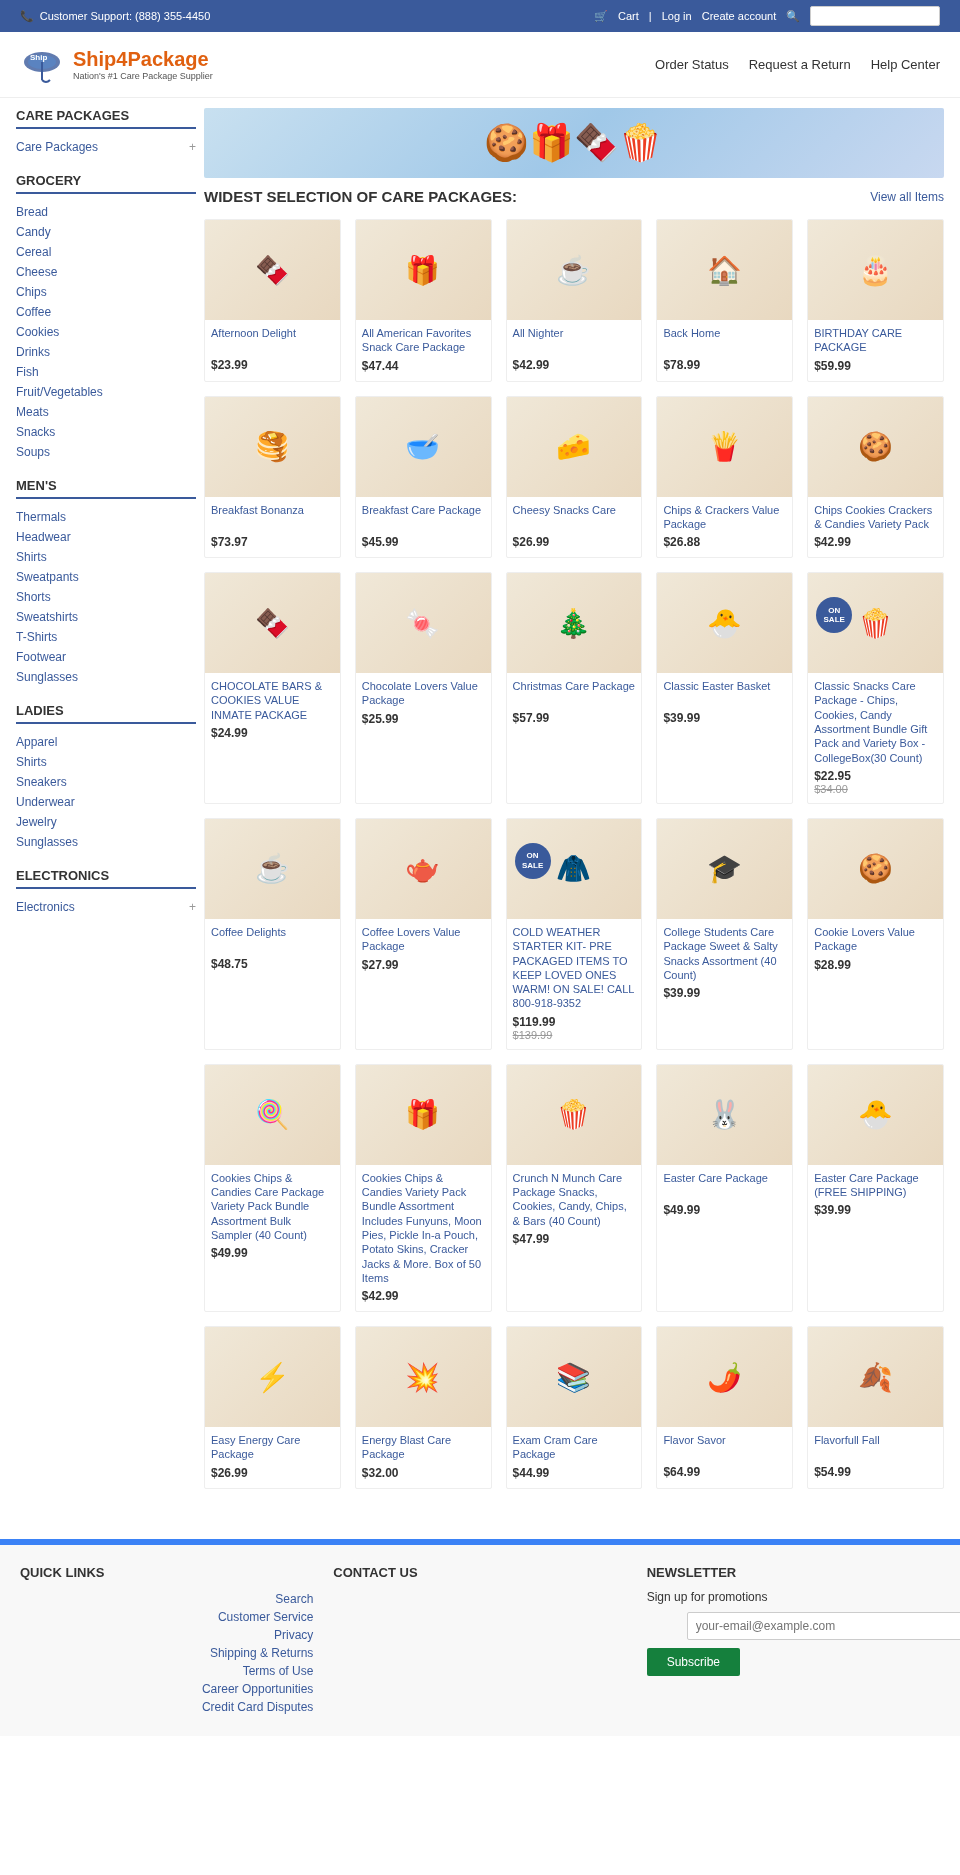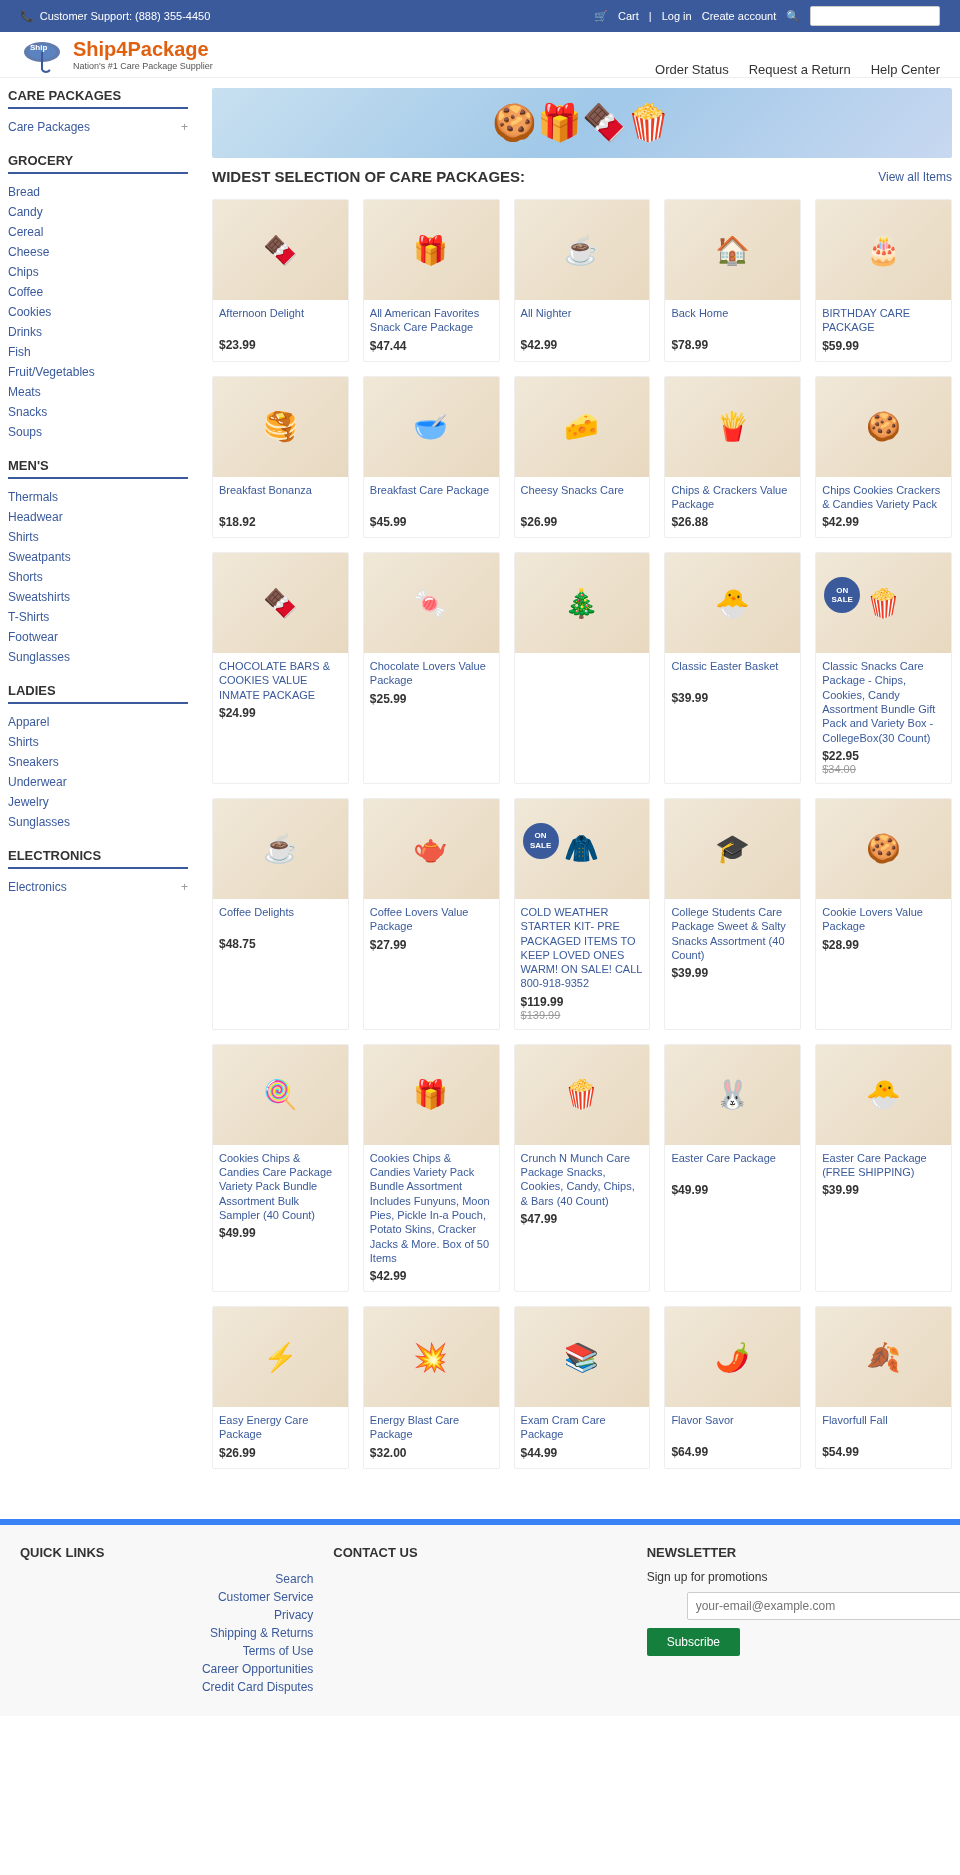--- a/index.html
+++ b/index.html
@@ -23,36 +23,36 @@
       border: 1px solid #ccc;
       border-radius: 2px;
       font-size: 11px;
       width: 130px;
       background: #fff;
     }
 
     
     .header {
       display: flex;
-      align-items: flex-end;
+      align-items: center;
       justify-content: space-between;
-      padding: 0 20px;
+      padding: 10px 20px;
       border-bottom: 1px solid #eee;
     }
     .logo-area { display: flex; align-items: center; gap: 8px; }
     .logo-text { color: #e06010; font-size: 20px; font-weight: bold; }
     .logo-sub { font-size: 9px; color: #555; }
     .header-nav { display: flex; gap: 20px; font-size: 13px; }
     .header-nav a { color: #333; text-decoration: none; }
 
     
     .main-layout {
       display: flex;
-      padding: 10px 8px;
-      gap: 24px;
+      padding: 10px 16px;
+      gap: 8px;
     }
 
     
     .sidebar { width: 180px; flex-shrink: 0; font-size: 12px; }
     .sidebar-section-title {
       font-weight: bold;
       font-size: 13px;
       color: #333;
       border-bottom: 2px solid #3a5a9b;
       padding-bottom: 4px;
@@ -394,21 +394,21 @@
     <div class="product-info">
       <div class="product-name">BIRTHDAY CARE PACKAGE</div>
       <div class="product-price">$59.99</div>
     </div>
   </div>
         <div class="product-card">
 
     <div class="product-img-placeholder">🥞</div>
     <div class="product-info">
       <div class="product-name">Breakfast Bonanza</div>
-      <div class="product-price">$18.92</div>
+      <div class="product-price">$73.97</div>
     </div>
   </div>
         <div class="product-card">
 
     <div class="product-img-placeholder">🥣</div>
     <div class="product-info">
       <div class="product-name">Breakfast Care Package</div>
       <div class="product-price">$45.99</div>
     </div>
   </div>
@@ -448,20 +448,24 @@
 
     <div class="product-img-placeholder">🍬</div>
     <div class="product-info">
       <div class="product-name">Chocolate Lovers Value Package</div>
       <div class="product-price">$25.99</div>
     </div>
   </div>
         <div class="product-card">
 
     <div class="product-img-placeholder">🎄</div>
+    <div class="product-info">
+      <div class="product-name">Christmas Care Package</div>
+      <div class="product-price">$57.99</div>
+    </div>
   </div>
         <div class="product-card">
 
     <div class="product-img-placeholder">🐣</div>
     <div class="product-info">
       <div class="product-name">Classic Easter Basket</div>
       <div class="product-price">$39.99</div>
     </div>
   </div>
         <div class="product-card">

